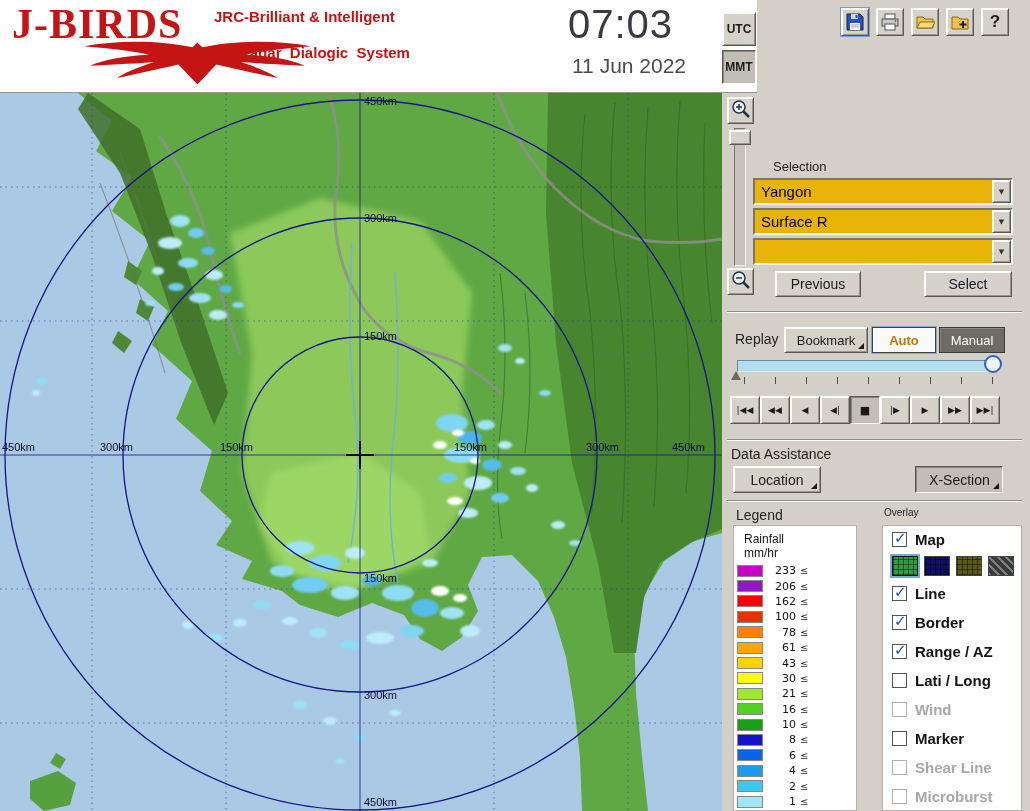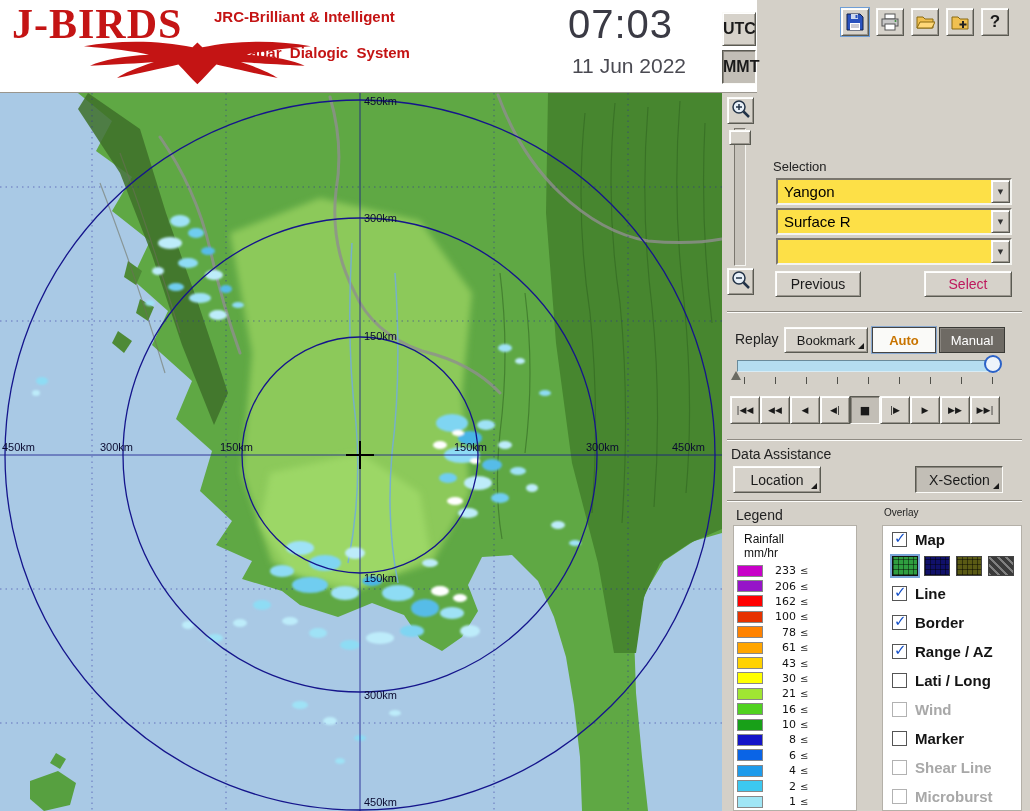--- a/index.html
+++ b/index.html
@@ -18,21 +18,21 @@
   #logo-title{position:absolute;left:12px;top:0;font-family:"Liberation Serif",serif;
               font-weight:bold;font-size:42px;color:#c41414;letter-spacing:1px}
   #logo-sub{position:absolute;left:214px;top:8px;color:#c41414;font-weight:bold;
             font-size:15px;line-height:18px;white-space:pre}
   #eagle{position:absolute;left:8px;top:40px}
   #warning-box{position:absolute;left:486px;top:12px;width:72px;height:54px;background:#fdfdfd;
                border:1px solid #d2d2d2;color:#8c8c8c;font-size:15px;display:flex;
                align-items:center;justify-content:center}
   #clock-time{position:absolute;left:568px;top:2px;font-size:40px;color:#3a3a44;letter-spacing:1px}
   #clock-date{position:absolute;left:572px;top:54px;font-size:21px;color:#4a4a52}
-  .tz-btn{position:absolute;left:722px;width:34px;height:34px;font-size:16px;font-weight:bold}
+  .tz-btn{position:absolute;left:722px;width:34px;height:34px;font-size:12px;font-weight:bold}
   #utc-btn{top:12px}
   #mmt-btn{top:50px}
 
   .tool-btn{position:absolute;top:8px;width:28px;height:28px;display:flex;align-items:center;
             justify-content:center;padding:0}
   #tb-save{left:841px;outline:1px solid #6f9ed6}
   #tb-print{left:876px}
   #tb-folder{left:911px}
   #tb-folderadd{left:946px}
   #tb-help{left:981px;font-size:17px;font-weight:bold}
@@ -42,28 +42,28 @@
                border:1px solid #b4b0a8}
   #station-name{position:absolute;left:10px;top:11px;font-size:20px;color:#101010}
   #range-hline{position:absolute;left:0;top:47px;width:116px;border-top:1px solid #9a968e}
   #range-vline{position:absolute;left:116px;top:47px;height:53px;border-left:2px solid #222}
   #range-label{position:absolute;left:130px;top:51px;font-size:14px;color:#333}
   #range-value{position:absolute;left:118px;top:69px;width:114px;text-align:right;
                font-size:21px;color:#000}
 
   
   #selection-label{position:absolute;left:773px;top:159px;font-size:13px;color:#222}
-  .dd{position:absolute;left:776px;width:236px;height:27px;background:#fde047;display:flex;
+  .dd{position:absolute;left:753px;width:260px;height:27px;background:#eab308;display:flex;
       border:2px solid;border-color:#7a766e #f4f4f0 #f4f4f0 #7a766e}
   .dd-text{flex:1;font-size:15px;padding:3px 6px;color:#000;overflow:hidden;white-space:nowrap}
   .dd-btn{width:19px;font-size:7px;display:flex;align-items:center;justify-content:center;
           font-family:"DejaVu Sans",sans-serif;color:#333}
   #dd1{top:178px}#dd2{top:208px}#dd3{top:238px}
   #previous-btn{position:absolute;left:775px;top:271px;width:86px;height:26px;font-size:14px}
-  #select-btn{position:absolute;left:924px;top:271px;width:88px;height:26px;font-size:14px;color:#be185d}
+  #select-btn{position:absolute;left:924px;top:271px;width:88px;height:26px;font-size:14px;color:#0f172a}
 
   .hr{position:absolute;left:727px;width:295px;height:2px;
       border-top:1px solid #8e8a82;border-bottom:1px solid #fdfdfb}
   #hr1{top:311px}#hr2{top:439px}#hr3{top:500px}
 
   
   #replay-label{position:absolute;left:735px;top:331px;font-size:14px;color:#222}
   #bookmark-btn{position:absolute;left:784px;top:327px;width:84px;height:26px;font-size:13px}
   #auto-btn{position:absolute;left:872px;top:327px;width:64px;height:26px;font-size:13px;
             background:#fafaf8;border:1px solid #44engage4}

